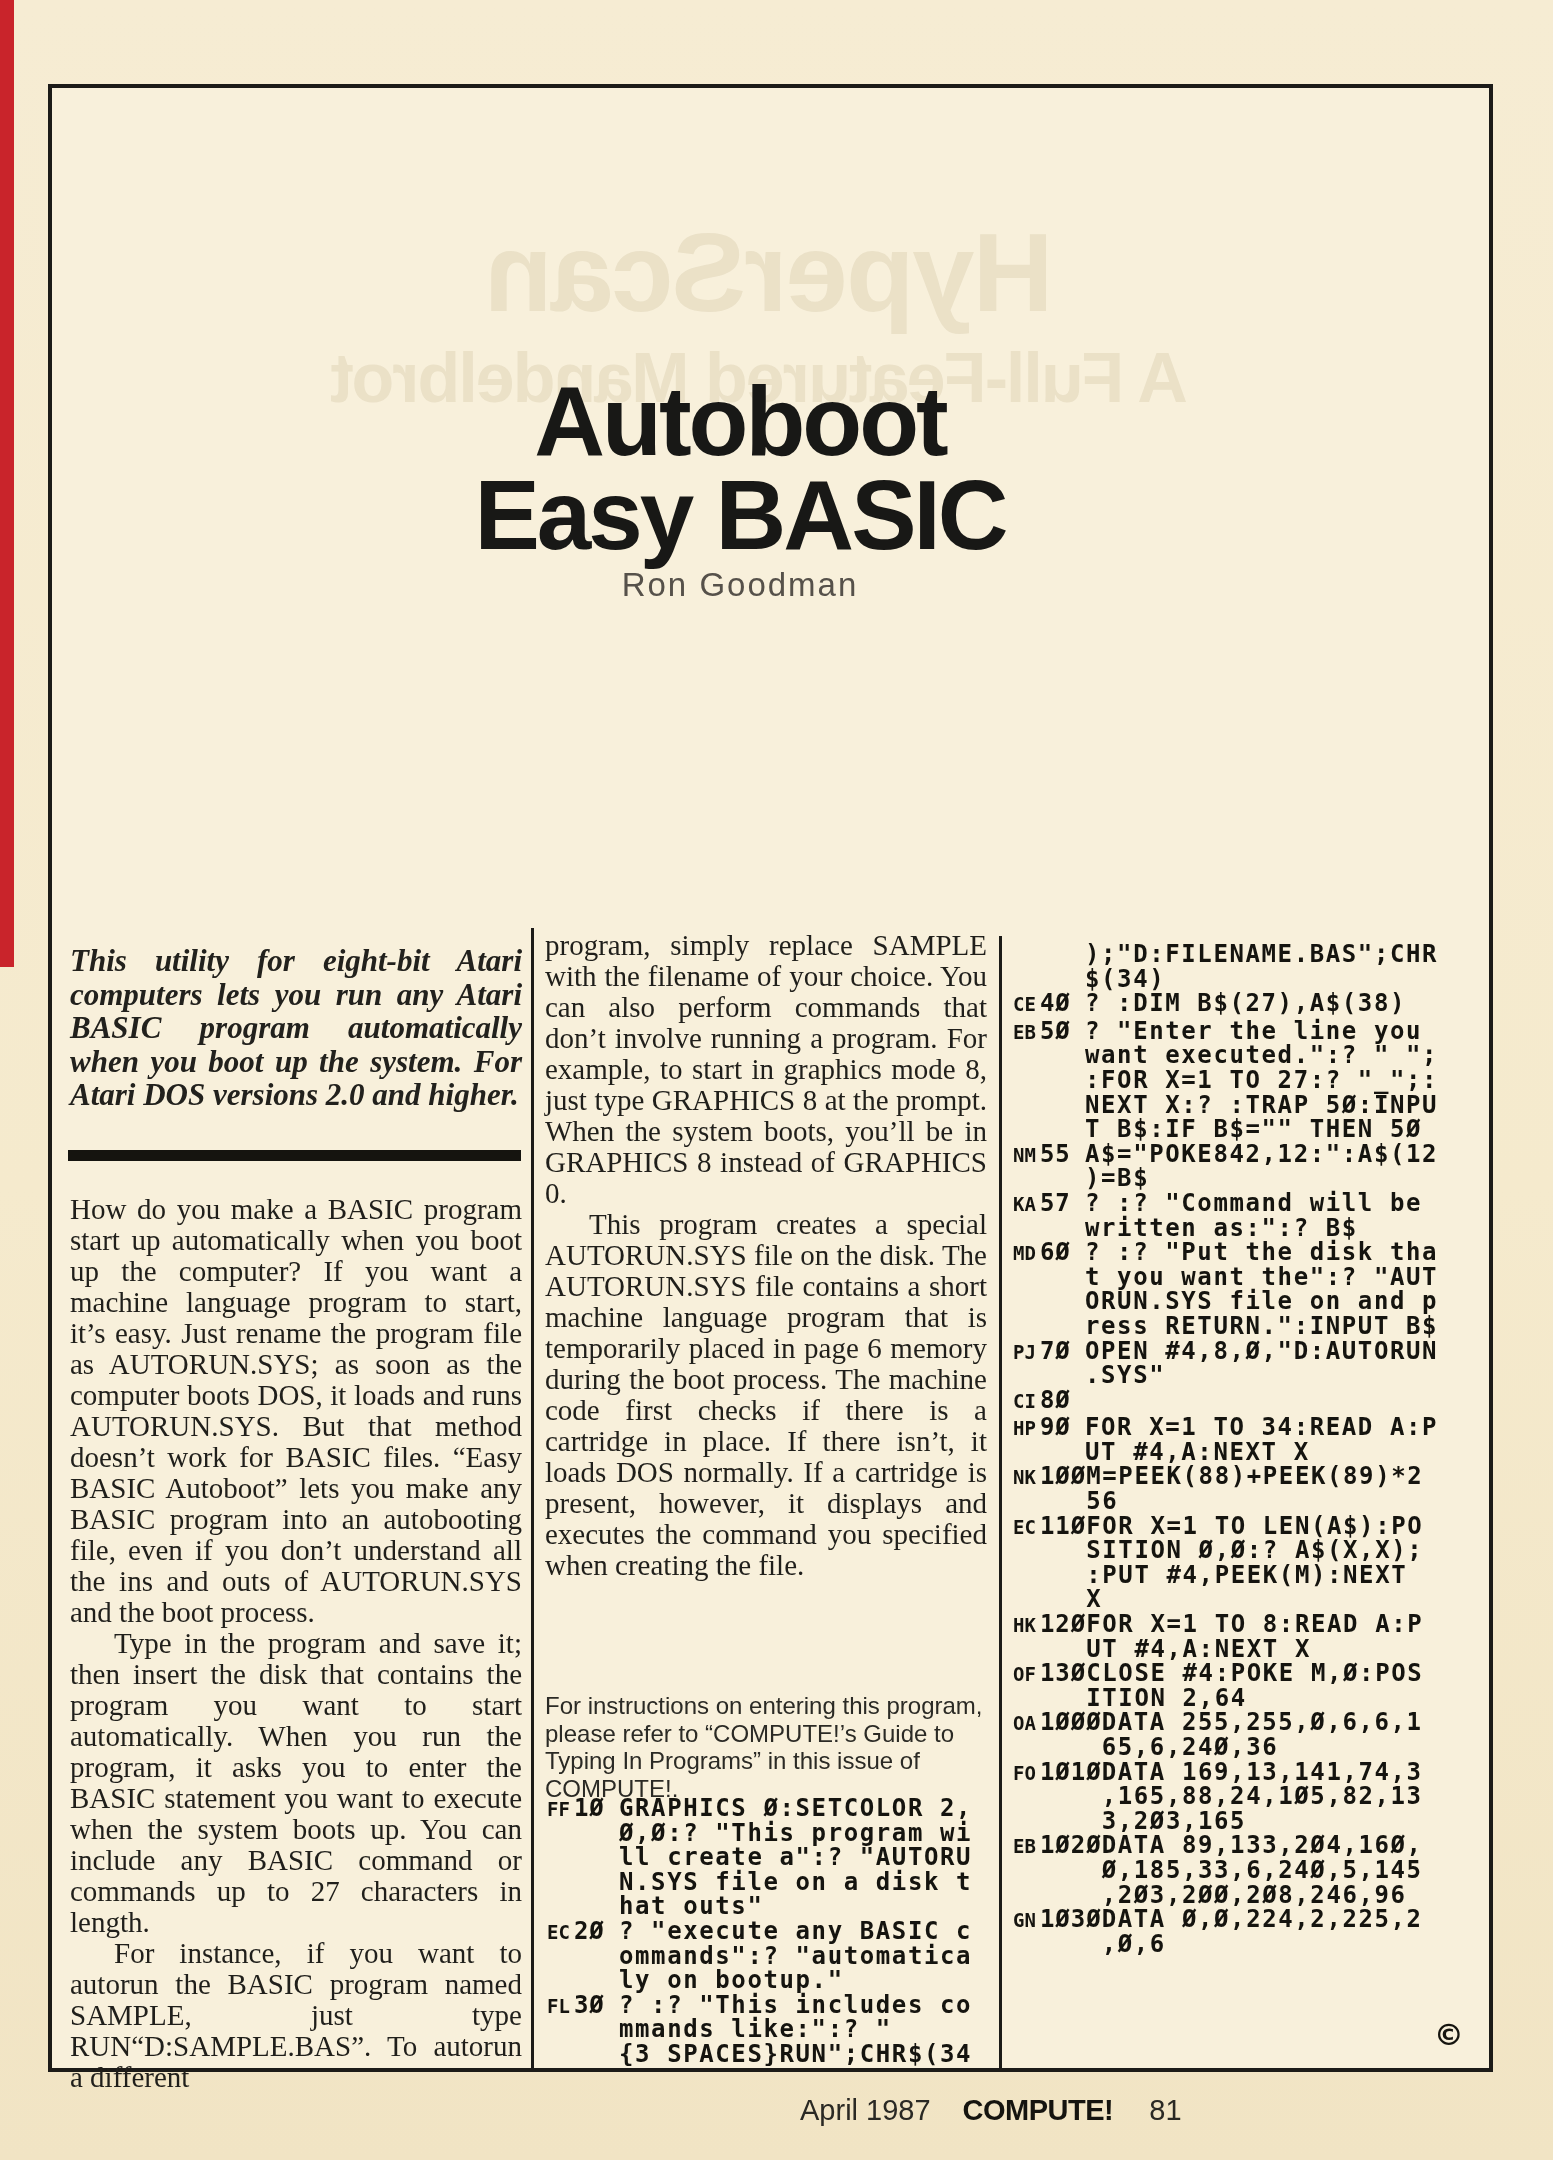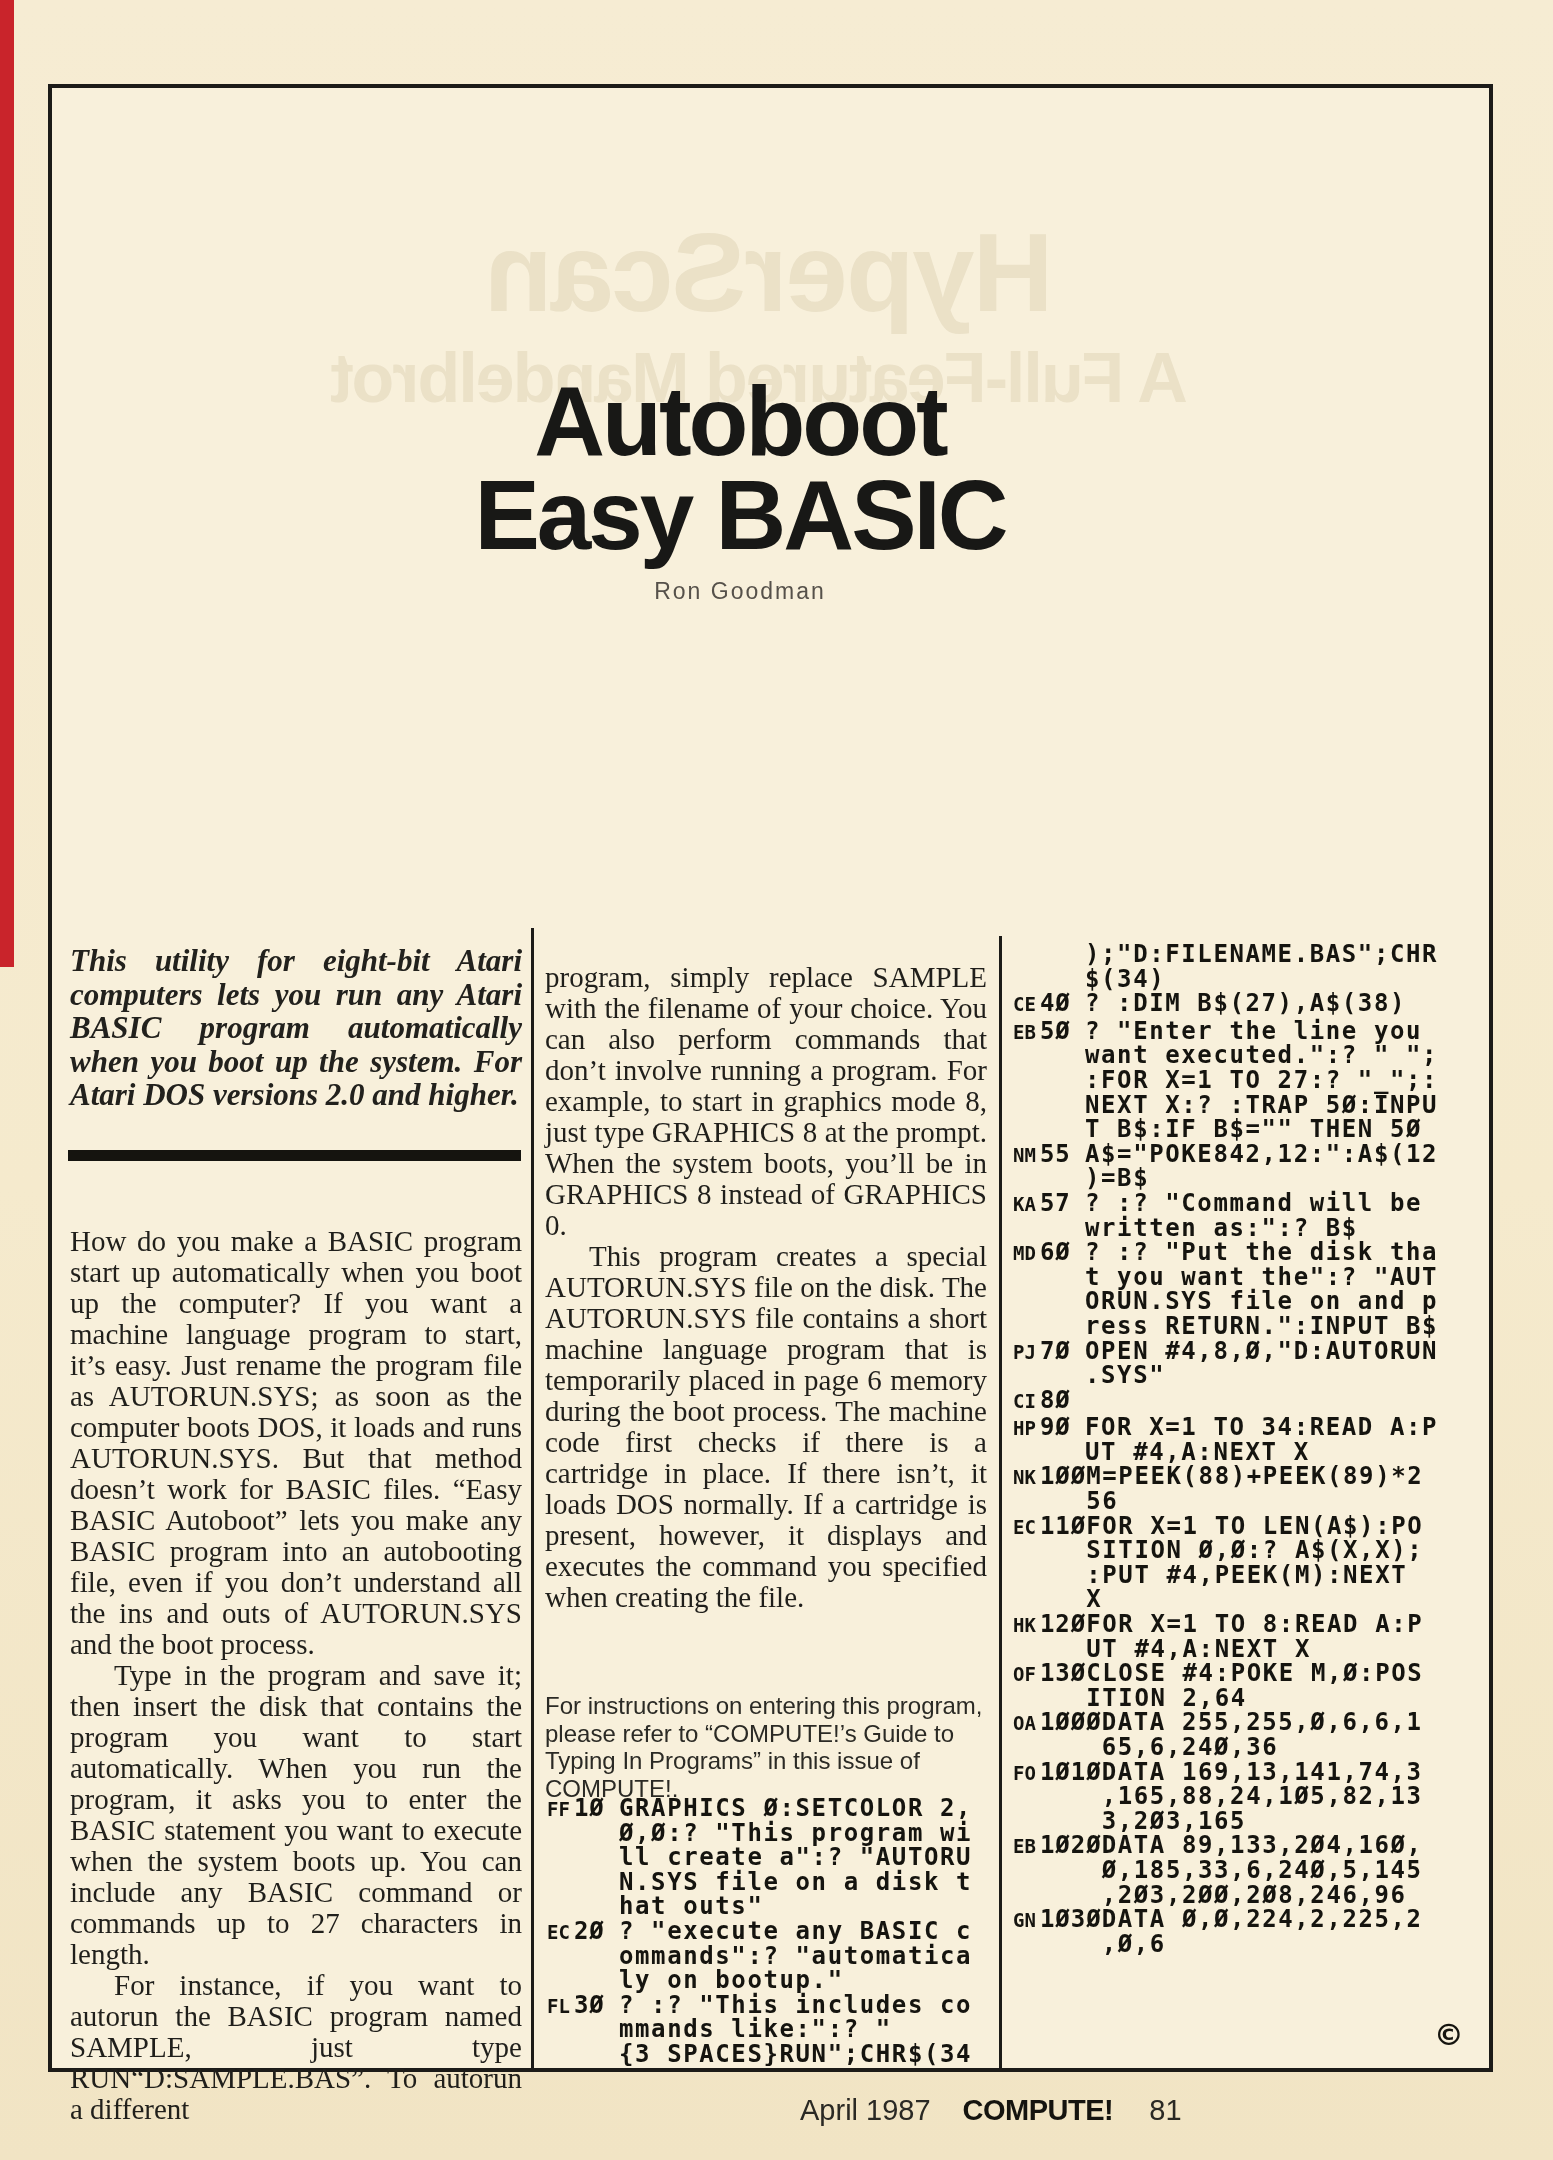--- a/index.html
+++ b/index.html
@@ -3,29 +3,29 @@
 <meta charset="utf-8">
 <style>
   html,body{margin:0;padding:0;}
   #page{position:relative;width:1553px;height:2160px;background:linear-gradient(180deg,#f6ecd3 0%,#f5eacD 55%,#f1e4c4 100%);overflow:hidden;font-family:"Liberation Serif","DejaVu Serif",serif;color:#1e1d1a;}
   .red-strip{position:absolute;left:0;top:0;width:14px;height:967px;background:#c9242b;}
   .article-box{position:absolute;left:48px;top:84px;width:1445px;height:1988px;border:4px solid #1c1b18;box-sizing:border-box;background:#f8f0db;}
   .ghost{position:absolute;transform:scaleX(-1);color:rgba(148,120,68,0.13);text-align:center;font-family:"Liberation Sans","DejaVu Sans",sans-serif;font-weight:bold;letter-spacing:-2px;white-space:nowrap;}
   .ghost1{left:150px;top:208px;width:1240px;font-size:112px;}
   .ghost2{left:20px;top:338px;width:1480px;font-size:70px;}
   .title{position:absolute;left:60px;top:374px;width:1360px;text-align:center;font-family:"Liberation Sans","DejaVu Sans",sans-serif;font-weight:bold;font-size:98px;line-height:94px;letter-spacing:-3px;color:#181816;}
-  .byline{position:absolute;left:60px;top:578px;width:1360px;text-align:center;font-family:"Liberation Sans","DejaVu Sans",sans-serif;font-size:23px;letter-spacing:2px;color:#56514a;}
+  .byline{position:absolute;left:60px;top:566px;width:1360px;text-align:center;font-family:"Liberation Sans","DejaVu Sans",sans-serif;font-size:33px;letter-spacing:2px;color:#56514a;}
   .divider{position:absolute;width:3px;background:#1c1b18;}
   .div1{left:531px;top:928px;height:1140px;}
   .div2{left:999px;top:936px;height:1132px;}
   .intro{position:absolute;left:70px;top:944px;width:452px;font-style:italic;font-weight:bold;font-size:31px;line-height:33.5px;text-align:justify;color:#22211d;}
   .rule{position:absolute;left:68px;top:1150px;width:453px;height:11px;background:#15140f;}
   .bodycol{position:absolute;font-size:29px;line-height:31px;text-align:justify;color:#201f1b;}
   .bodycol p{margin:0;text-indent:44px;}
-  .bodycol p:first-child{text-indent:0;margin-top:32px;}
+  .bodycol p:first-child{text-indent:0;}
   .col1{left:70px;top:1194px;width:452px;}
   .col2{left:545px;top:930px;width:442px;}
   .listing-title{position:absolute;left:545px;top:1636px;width:445px;font-family:"Liberation Sans","DejaVu Sans",sans-serif;font-weight:bold;font-size:35px;letter-spacing:-0.5px;color:#161511;}
   .listing-note{position:absolute;left:545px;top:1692px;width:445px;font-family:"Liberation Sans","DejaVu Sans",sans-serif;font-size:24px;line-height:27.5px;color:#2b2a25;}
   .code-block{position:absolute;}
   .code2{left:547px;top:1796px;width:448px;}
   .code3{left:1013px;top:942px;width:478px;}
   .code-row{display:flex;align-items:flex-start;line-height:24.6px;}
   .code-label{flex:0 0 auto;min-width:72px;white-space:nowrap;font-family:"DejaVu Sans Mono","Liberation Mono",monospace;font-weight:bold;color:#15140f;}
   .chk{font-size:19px;}

